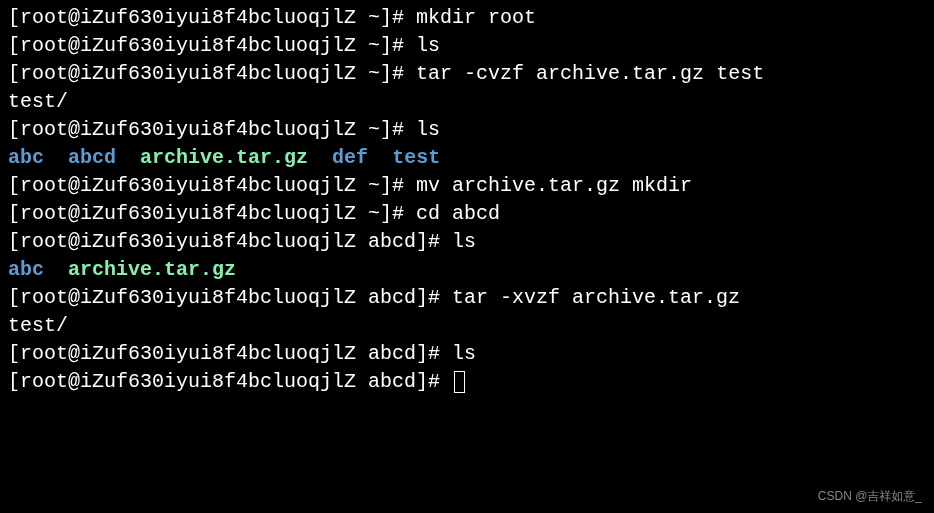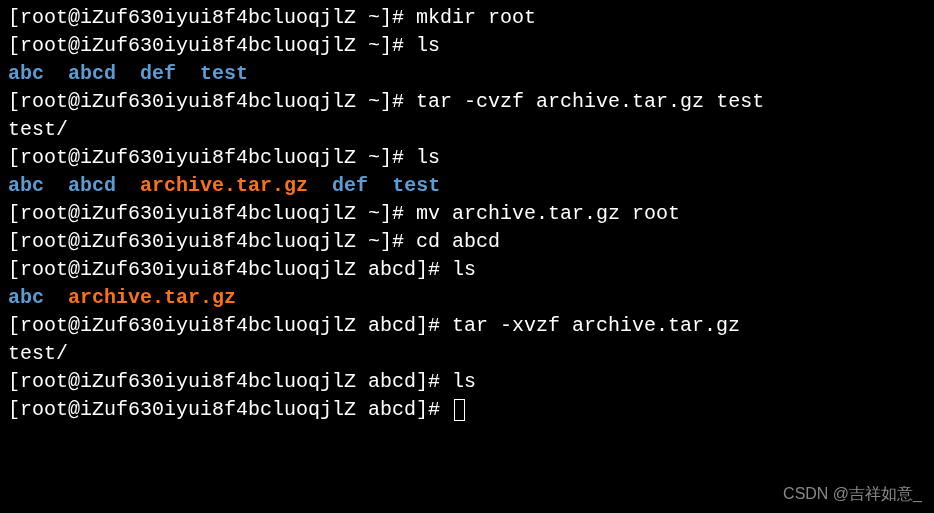--- a/index.html
+++ b/index.html
@@ -17,50 +17,49 @@
       width: 934px;
       height: 513px;
       overflow: hidden;
       position: relative;
     }
     .line {
       white-space: pre;
     }
     .white { color: #ffffff; font-family: Liberation Mono, monospace; }
     .blue { color: #5c9cd4; font-weight: bold; }
-    .red { color: #f97316; font-weight: bold; font-family: Liberation Mono, monospace; }
+    .red { color: #86efac; font-weight: bold; font-family: Liberation Mono, monospace; }
     .cursor {
       display: inline-block;
       width: 11px;
       height: 22px;
       border: 1px solid #fff;
       vertical-align: text-bottom;
       margin-left: 2px;
     }
     .watermark {
       position: absolute;
       bottom: 8px;
       right: 12px;
       color: #888;
-      font-size: 16px;
+      font-size: 12px;
       font-family: sans-serif;
     }
   </style>
 </head>
 <body>
 
 <div id="terminal">
     <div class="line"><span class="white">[root@iZuf630iyui8f4bcluoqjlZ ~]# </span><span class="white">mkdir root</span></div>
     <div class="line"><span class="white">[root@iZuf630iyui8f4bcluoqjlZ ~]# </span><span class="white">ls</span></div>
-    <div class="line"><span class="blue">abc</span><span>  </span><span class="blue">abcd</span><span>  </span><span class="blue">def</span><span>  </span><span class="blue">test</span></div>
     <div class="line"><span class="white">[root@iZuf630iyui8f4bcluoqjlZ ~]# </span><span class="white">tar -cvzf archive.tar.gz test</span></div>
     <div class="line"><span class="white">test/</span></div>
     <div class="line"><span class="white">[root@iZuf630iyui8f4bcluoqjlZ ~]# </span><span class="white">ls</span></div>
     <div class="line"><span class="blue">abc</span><span>  </span><span class="blue">abcd</span><span>  </span><span class="red">archive.tar.gz</span><span>  </span><span class="blue">def</span><span>  </span><span class="blue">test</span></div>
-    <div class="line"><span class="white">[root@iZuf630iyui8f4bcluoqjlZ ~]# </span><span class="white">mv archive.tar.gz root</span></div>
+    <div class="line"><span class="white">[root@iZuf630iyui8f4bcluoqjlZ ~]# </span><span class="white">mv archive.tar.gz mkdir</span></div>
     <div class="line"><span class="white">[root@iZuf630iyui8f4bcluoqjlZ ~]# </span><span class="white">cd abcd</span></div>
     <div class="line"><span class="white">[root@iZuf630iyui8f4bcluoqjlZ abcd]# </span><span class="white">ls</span></div>
     <div class="line"><span class="blue">abc</span><span>  </span><span class="red">archive.tar.gz</span></div>
     <div class="line"><span class="white">[root@iZuf630iyui8f4bcluoqjlZ abcd]# </span><span class="white">tar -xvzf archive.tar.gz</span></div>
     <div class="line"><span class="white">test/</span></div>
     <div class="line"><span class="white">[root@iZuf630iyui8f4bcluoqjlZ abcd]# </span><span class="white">ls</span></div>
     <div class="line"><span class="white">[root@iZuf630iyui8f4bcluoqjlZ abcd]# </span><span class="white"></span><span class="cursor"></span></div>
   </div>
 <div class="watermark">CSDN @吉祥如意_</div>
 

